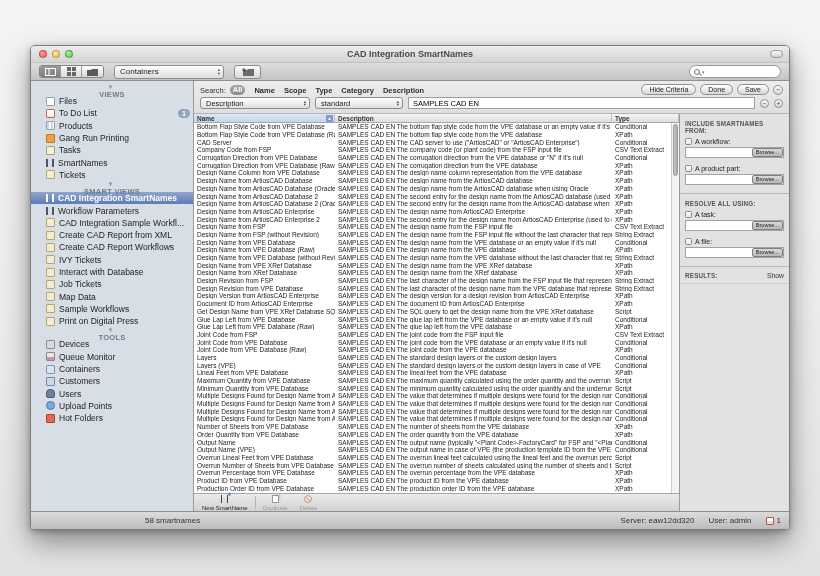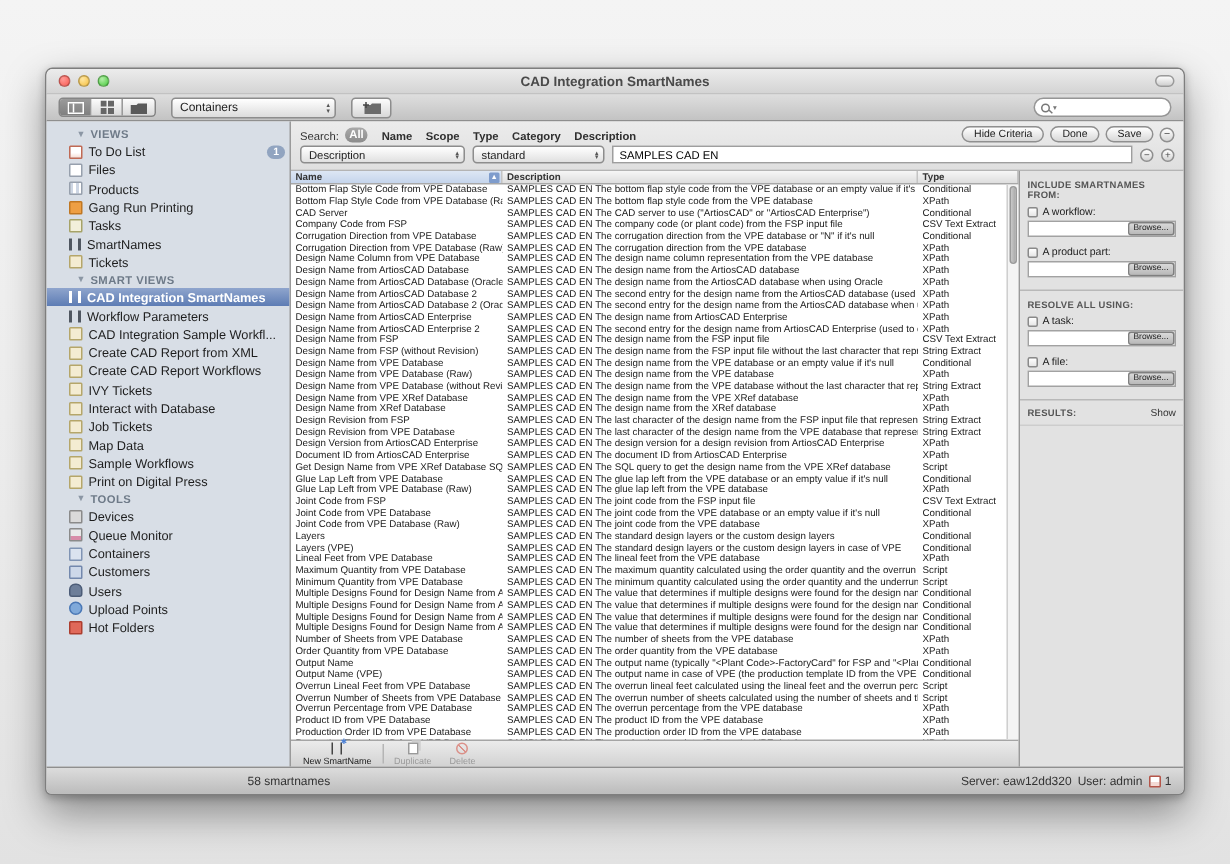--- a/index.html
+++ b/index.html
@@ -48,22 +48,22 @@
     transform:rotate(45deg); right:-3px; bottom:-1px; }
   .tb-search .pop-caret { font-size:5px; color:#777; margin-left:2px; }
   .tb-search input { border:none; outline:none; width:60px; font-size:8px; background:transparent; }
 
   
   .main { flex:1; display:flex; min-height:0; }
 
   
   .sidebar { width:163px; flex:none; background:#d8dee6; border-right:1px solid #9a9a9a;
     padding-top:3px; overflow:hidden; }
-  .s-head { height:11px; display:flex; align-items:center; padding:0 20px;
-    font-size:7.5px; font-weight:bold; color:#6e7a88; letter-spacing:.3px; }
+  .s-head { height:11px; display:flex; align-items:center; padding:0 3px;
+    font-size:7.5px; font-weight:bold; color:#6e7a88; letter-spacing:.3px;flex-direction:column; }
   .s-head .tri { font-size:6px; margin-right:3px; color:#8b96a4; }
   .s-item { height:12.3px; display:flex; align-items:center; padding-left:15px; padding-right:3px;
     font-size:8.5px; color:#1d1d1d; white-space:nowrap; overflow:hidden; }
   .s-item.selected { background:linear-gradient(#8fa5cd,#5d7cb4); color:#fff; font-weight:bold; }
   .s-icon { width:9px; height:9px; margin-right:4px; flex:none; border:1px solid #97a0ad;
     background:#fff; border-radius:1px; }
   .s-icon[data-icon="todo-list-icon"]      { border-color:#c06a55; background:linear-gradient(#fff 55%,#f6ded6); }
   .s-icon[data-icon="products-icon"]       { background:repeating-linear-gradient(90deg,#cdd6e4 0 2px,#fff 2px 4px); }
   .s-icon[data-icon="gangrun-icon"]        { background:#ee9f44; border-color:#c07722; }
   .s-icon[data-icon="tasks-icon"]          { background:#f2efda; border-color:#a6a368; }
@@ -153,22 +153,22 @@
   .rp-div { border-top:1px solid #b8b8b8; margin-top:2px; }
   .rp-results { display:flex; align-items:center; padding:5px 5px 4px;
     border-bottom:1px solid #cdcdcd; }
   .rp-results .hd { font-size:6.3px; font-weight:bold; color:#555; letter-spacing:.2px; }
   .rp-show { margin-left:auto; font-size:6.8px; color:#333; }
 
   
   .statusbar { flex:none; height:18px; display:flex; align-items:center;
     background:linear-gradient(#dcdcdc,#bcbcbc); border-top:1px solid #8f8f8f;
     font-size:8px; color:#333; }
-  .sb-count { margin-left:89px;padding-left:45px; }
-  .sb-right { margin-left:auto; margin-right:8px; display:flex; align-items:flex-end; gap:4px; }
+  .sb-count { margin-left:69px;padding-left:45px; }
+  .sb-right { margin-left:auto; margin-right:8px; display:flex; align-items:flex-end; gap:14px; }
   .sb-todo { display:flex; align-items:center; gap:3px; }
   .sb-todo-icon { width:8px; height:8px; background:linear-gradient(#fff 55%,#f3d9d4 55%); border:1px solid #b5564a; border-radius:1px; }
 
   button { font-family:inherit; cursor:default; }
 </style>
 </head>
 <body>
 
 <div class="window">
 
@@ -228,29 +228,29 @@
   <div class="main">
 
     <div class="sidebar">
       <div class="s-head">
         <span class="tri">▼</span>
         <span>VIEWS</span>
       </div>
       <div>
 
           <div class="s-item">
+            <span class="s-icon" data-icon="file-icon"></span>
+            <span class="s-label">Files</span>
+
+          </div>
+
+          <div class="s-item">
             <span class="s-icon" data-icon="todo-list-icon"></span>
             <span class="s-label">To Do List</span>
             <span class="s-badge">1</span>
-          </div>
-
-          <div class="s-item">
-            <span class="s-icon" data-icon="file-icon"></span>
-            <span class="s-label">Files</span>
-
           </div>
 
           <div class="s-item">
             <span class="s-icon" data-icon="products-icon"></span>
             <span class="s-label">Products</span>
 
           </div>
 
           <div class="s-item">
             <span class="s-icon" data-icon="gangrun-icon"></span>

